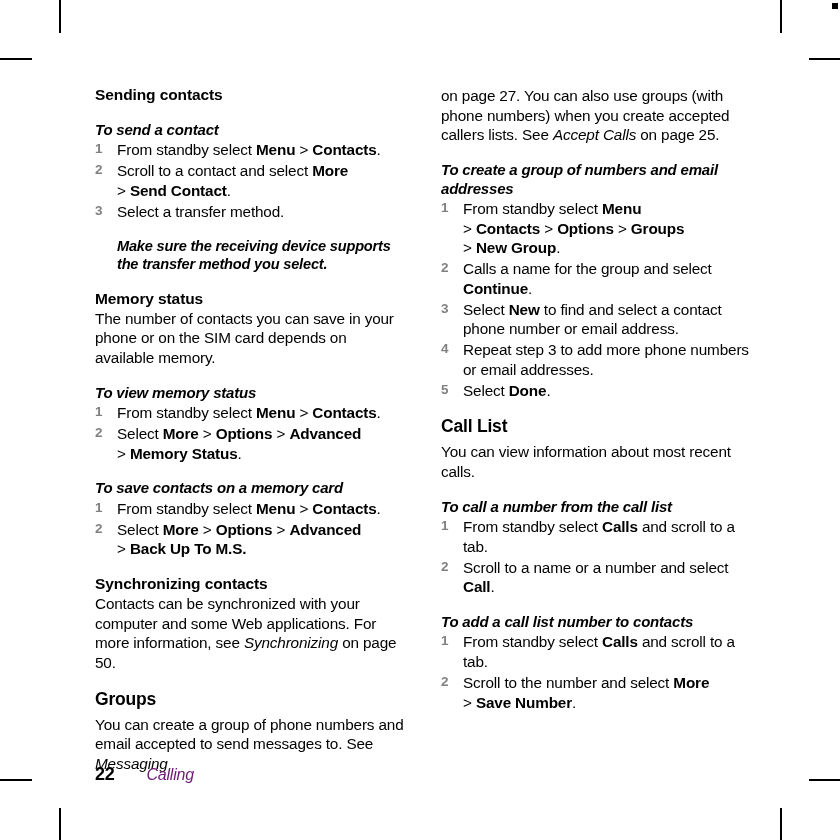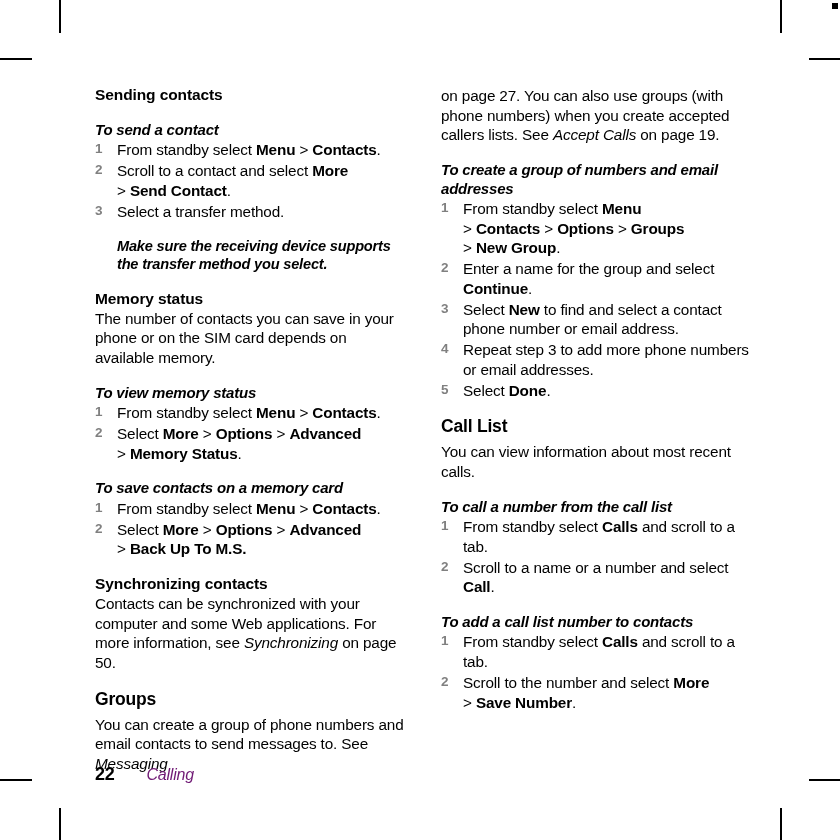--- a/index.html
+++ b/index.html
@@ -317,34 +317,34 @@
           </ol>
       </div>
 
       <div class="block">
         <h3 class="sub-title">Synchronizing contacts</h3>
         <p class="body-text"><span>Contacts can be synchronized with your computer and some Web applications. For more information, see </span><i>Synchronizing</i><span> on page 50.</span></p>
       </div>
 
       <div class="block">
         <h2 class="sec-title">Groups</h2>
-        <p class="body-text"><span>You can create a group of phone numbers and email contacts to send messages to. See </span><i>Messaging</i></p>
+        <p class="body-text"><span>You can create a group of phone numbers and email accepted to send messages to. See </span><i>Messaging</i></p>
       </div>
 
     </div>
 
     <div class="col">
 
-      <p class="body-text"><span>on page 27. You can also use groups (with phone numbers) when you create accepted callers lists. See </span><i>Accept Calls</i><span> on page 19.</span></p>
+      <p class="body-text"><span>on page 27. You can also use groups (with phone numbers) when you create accepted callers lists. See </span><i>Accept Calls</i><span> on page 25.</span></p>
 
       <div class="block">
         <h4 class="proc-title">To create a group of numbers and email addresses</h4>
         <ol class="steps">
             <li><span>From standby select </span><b>Menu</b><br><span>&gt; </span><b>Contacts</b><span> &gt; </span><b>Options</b><span> &gt; </span><b>Groups</b><br><span>&gt; </span><b>New Group</b><span>.</span></li>
-            <li><span>Enter a name for the group and select </span><b>Continue</b><span>.</span></li>
+            <li><span>Calls a name for the group and select </span><b>Continue</b><span>.</span></li>
             <li><span>Select </span><b>New</b><span> to find and select a contact phone number or email address.</span></li>
             <li><span>Repeat step 3 to add more phone numbers or email addresses.</span></li>
             <li><span>Select </span><b>Done</b><span>.</span></li>
           </ol>
       </div>
 
       <div class="block">
         <h2 class="sec-title">Call List</h2>
         <p class="body-text">You can view information about most recent calls.</p>
       </div>

